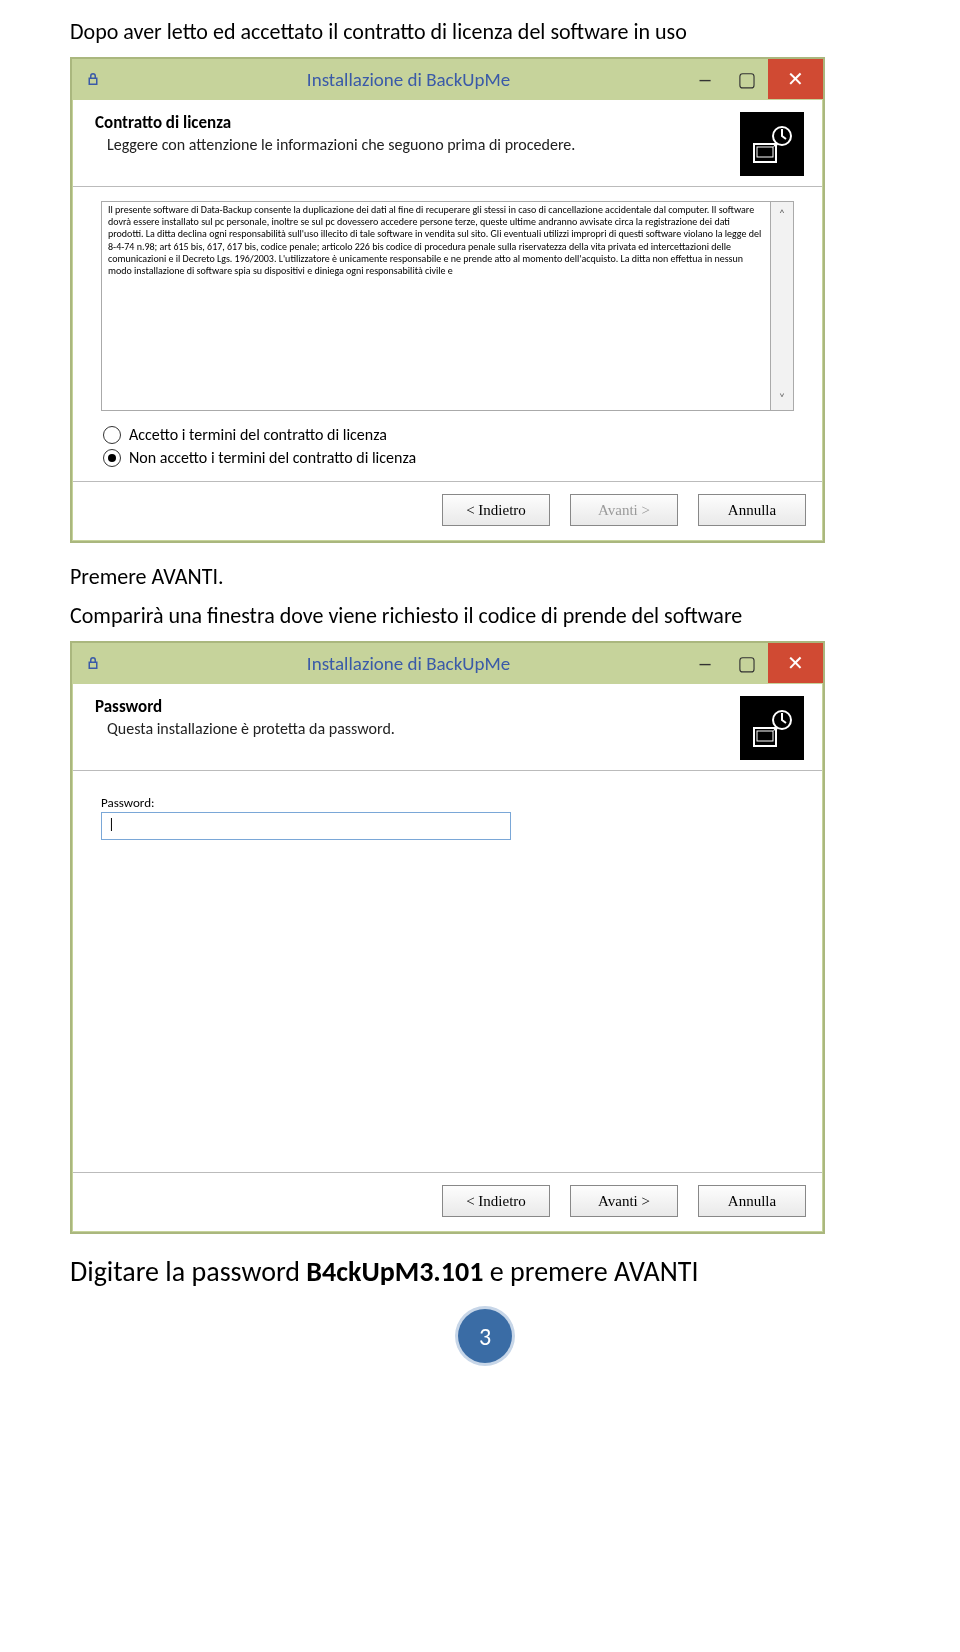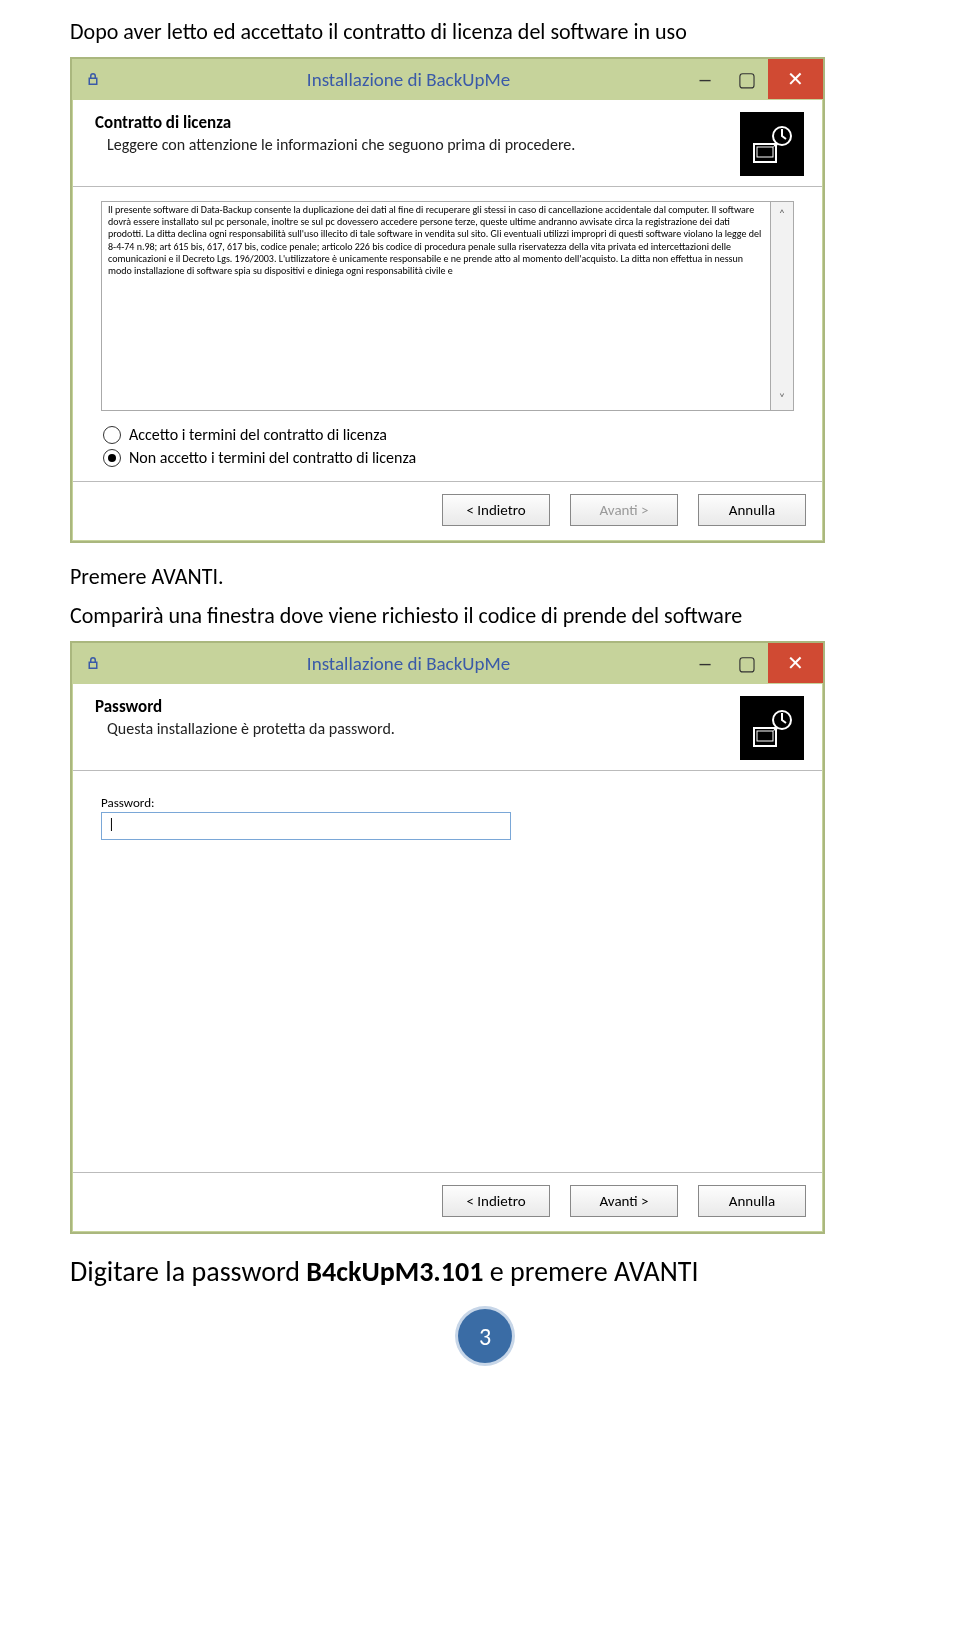--- a/index.html
+++ b/index.html
@@ -154,20 +154,21 @@
     height: 8px;
     border-radius: 50%;
     background: #000;
   }
   .button-bar {
     border-top: 1px solid #bbb;
     padding: 12px 16px 14px 16px;
     display: flex;
     justify-content: flex-end;
     gap: 20px;
+    font-family: Liberation Serif, serif;
   }
   .btn {
     min-width: 108px;
     height: 32px;
     border: 1px solid #888;
     background: linear-gradient(#fdfdfd, #e9e9e9);
     font-size: 15px;
     display: flex;
     align-items: center;
     justify-content: center;

